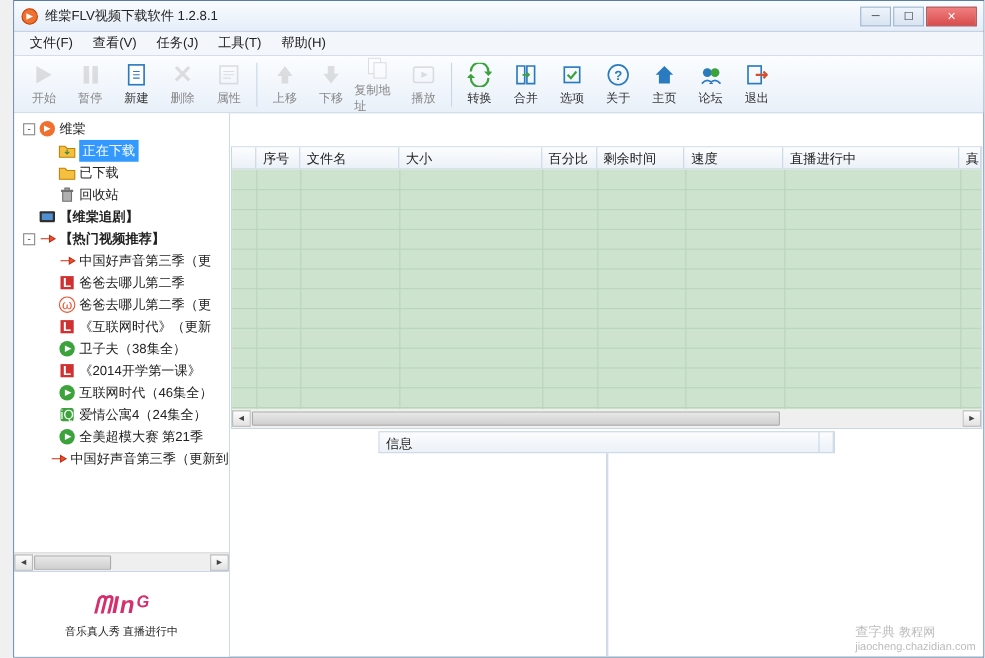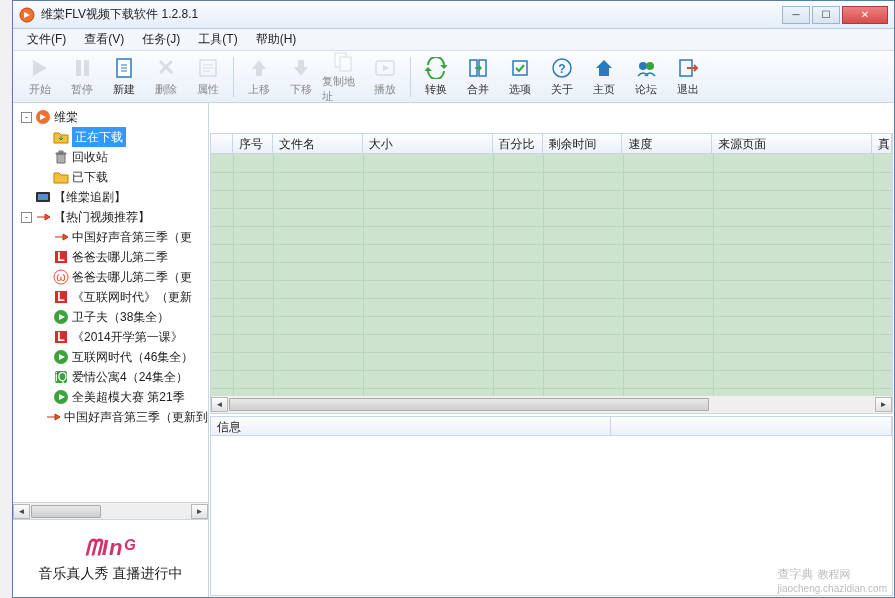--- a/index.html
+++ b/index.html
@@ -23,38 +23,38 @@
 .tool-label { font-size: 11px; }
 .body-area { flex: 1; display: flex; min-height: 0; }
 .sidebar { width: 196px; display: flex; flex-direction: column; border-right: 1px solid #c9d6e6; }
 .tree { flex: 1; overflow: hidden; background: #fff; padding: 4px 0; position: relative; }
 .tree-row { display: flex; align-items: center; height: 20px; padding-left: 4px; white-space: nowrap; overflow: hidden; }
 .tree-toggle { width: 11px; height: 11px; border: 1px solid #888; display: inline-flex; align-items: center; justify-content: center; font-size: 9px; line-height: 1; margin-right: 3px; background: #fff; color: #444; }
 .tree-spacer { display: inline-block; }
 .tree-icon { width: 16px; height: 16px; margin-right: 3px; display: inline-flex; align-items: center; justify-content: center; }
 .tree-label { color: #222; }
 .tree-label.selected { background: #3399ff; color: #fff; padding: 2px 3px; }
-.tree-label.bold { font-weight: normal; }
+.tree-label.bold { font-weight: bold; }
 .tree-hscroll { height: 17px; background: #f0f0f0; display: flex; align-items: center; border-top: 1px solid #d4d4d4; }
 .hscroll-btn { width: 17px; height: 15px; background: linear-gradient(#fdfdfd,#e2e2e2); border: 1px solid #b8b8b8; display: flex; align-items: center; justify-content: center; font-size: 8px; color: #444; }
 .hscroll-track { flex: 1; height: 15px; background: #efefef; position: relative; }
 .hscroll-thumb { position: absolute; height: 13px; top: 1px; left: 1px; width: 70px; background: linear-gradient(#e8e8e8,#cfcfcf); border: 1px solid #aaa; border-radius: 1px; }
 .ad-box { height: 78px; border-top: 1px solid #c9d6e6; background: #fff; display: flex; flex-direction: column; align-items: center; justify-content: center; gap: 4px; }
 .ad-logo { font-size: 22px; color: #d62f6e; font-weight: bold; font-style: italic; letter-spacing: 1px; }
-.ad-text { font-size: 14px; color: #222; }
+.ad-text { font-size: 10px; color: #222; }
 .main { flex: 1; display: flex; flex-direction: column; min-width: 0; margin-top: 29px; }
 .grid-wrap { flex: 1; display: flex; flex-direction: column; min-height: 0; border: 1px solid #c9d6e6; margin: 1px; }
 .grid-header { height: 20px; display: flex; background: linear-gradient(#fcfdfe,#ebf1f8); border-bottom: 1px solid #c9d6e6; }
 .grid-col { border-right: 1px solid #c9d6e6; padding: 2px 6px; color: #222; overflow: hidden; white-space: nowrap; }
 .grid-body { flex: 1; background: #cde3ce; position: relative; overflow: hidden; }
 .grid-lines-v { position: absolute; top: 0; bottom: 0; width: 1px; background: #b9d4bb; }
 .grid-lines-h { position: absolute; left: 0; right: 0; height: 1px; background: #b9d4bb; }
 .grid-hscroll { height: 17px; background: #f0f0f0; display: flex; align-items: center; }
 .grid-hscroll .hscroll-thumb { width: 480px; }
-.info-panel { height: 180px; display: flex; flex-direction: column; margin: 1px; }
+.info-panel { height: 204px; display: flex; flex-direction: column; margin: 1px; align-items: center; }
 .info-header { height: 20px; display: flex; background: linear-gradient(#fcfdfe,#ebf1f8); border: 1px solid #c9d6e6; }
 .info-body { flex: 1; background: #fff; border: 1px solid #c9d6e6; border-top: none; }
 .watermark { position: absolute; right: 8px; bottom: 4px; color: rgba(120,120,120,0.5); font-size: 14px; pointer-events: none; }
 .watermark small { font-size: 10px; display: block; text-align: right; color: rgba(120,120,120,0.5); }
 </style>
 </head>
 <body>
 
 <div class="window">
   <div class="titlebar">
@@ -248,34 +248,34 @@
                 <path d="M8 7v4M6 9l2 2 2-2" stroke="#3a8a3a" fill="none"></path>
               </svg>
             </span>
             <span class="tree-label selected">正在下载</span>
           </div>
           <div class="tree-row">
             <span class="tree-spacer" style="width:22px"></span>
             <span style="width:14px;display:inline-block"></span>
             <span class="tree-icon">
               <svg viewBox="0 0 16 16" width="16" height="16">
+                <path d="M1 4h5l2 2h7v8H1z" fill="#f5c040" stroke="#c08000"></path>
+              </svg>
+            </span>
+            <span class="tree-label">已下载</span>
+          </div>
+          <div class="tree-row">
+            <span class="tree-spacer" style="width:22px"></span>
+            <span style="width:14px;display:inline-block"></span>
+            <span class="tree-icon">
+              <svg viewBox="0 0 16 16" width="16" height="16">
                 <path d="M4 5h8v9H4z M3 4h10v1H3z M6 2h4v2H6z" fill="#b0b0b0" stroke="#707070"></path>
               </svg>
             </span>
             <span class="tree-label">回收站</span>
-          </div>
-          <div class="tree-row">
-            <span class="tree-spacer" style="width:22px"></span>
-            <span style="width:14px;display:inline-block"></span>
-            <span class="tree-icon">
-              <svg viewBox="0 0 16 16" width="16" height="16">
-                <path d="M1 4h5l2 2h7v8H1z" fill="#f5c040" stroke="#c08000"></path>
-              </svg>
-            </span>
-            <span class="tree-label">已下载</span>
           </div>
           <div class="tree-row">
             <span class="tree-spacer" style="width:4px"></span>
             <span style="width:14px;display:inline-block"></span>
             <span class="tree-icon">
               <svg viewBox="0 0 16 16" width="16" height="16">
                 <rect x="1" y="3" width="14" height="10" rx="1" fill="#303030"></rect>
                 <rect x="3" y="5" width="10" height="6" fill="#5090d0"></rect>
               </svg>
             </span>
@@ -416,21 +416,21 @@
     <div class="main">
       <div class="grid-wrap">
         <div class="grid-header" id="gridhead">
             <div class="grid-col" style="width: 22px;"></div>
             <div class="grid-col" style="width: 40px;">序号</div>
             <div class="grid-col" style="width: 90px;">文件名</div>
             <div class="grid-col" style="width: 130px;">大小</div>
             <div class="grid-col" style="width: 50px;">百分比</div>
             <div class="grid-col" style="width: 80px;">剩余时间</div>
             <div class="grid-col" style="width: 90px;">速度</div>
-            <div class="grid-col" style="width: 160px;">来源页面</div>
+            <div class="grid-col" style="width: 160px;">直播进行中</div>
             <div class="grid-col" style="width: 20px;">真</div>
           </div>
         <div class="grid-body" id="gridbody">
             <div class="grid-lines-v" style="left: 22px;"></div>
             <div class="grid-lines-v" style="left: 62px;"></div>
             <div class="grid-lines-v" style="left: 152px;"></div>
             <div class="grid-lines-v" style="left: 282px;"></div>
             <div class="grid-lines-v" style="left: 332px;"></div>
             <div class="grid-lines-v" style="left: 412px;"></div>
             <div class="grid-lines-v" style="left: 502px;"></div>

